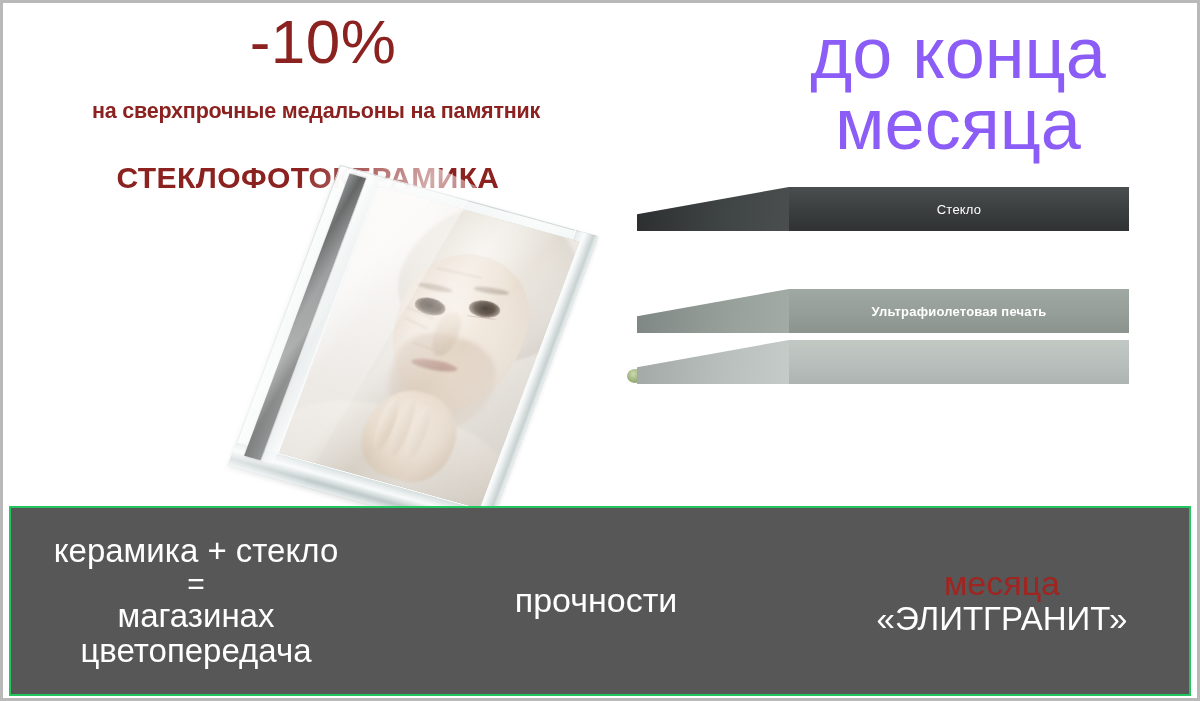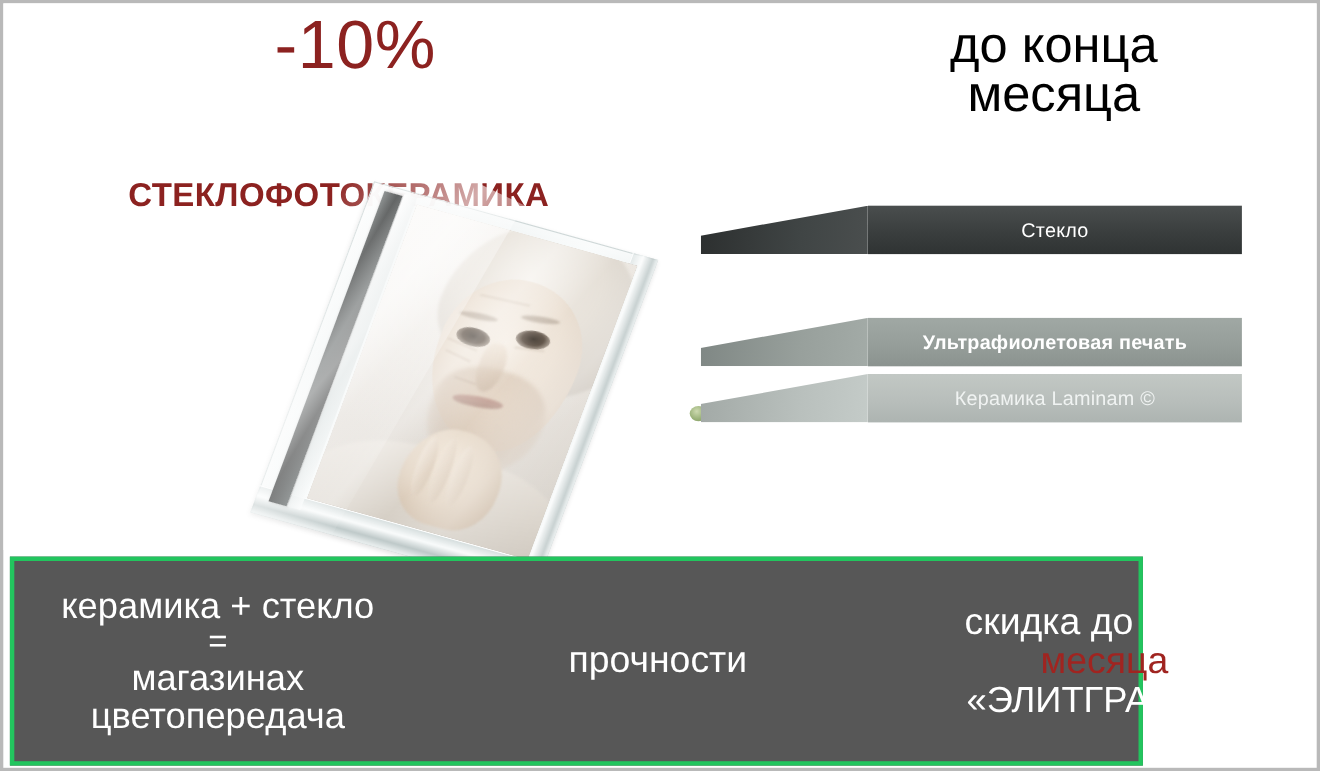--- a/index.html
+++ b/index.html
@@ -69,24 +69,24 @@
     letter-spacing: 0.4px;
     white-space: nowrap;
   }
 
   .period-headline {
     position: absolute;
     left: 740px;
     top: 15px;
     width: 430px;
     text-align: center;
-    font-size: 46px;
+    font-size: 72px;
     line-height: 0.98;
     font-weight: 400;
-    color: #000000;
+    color: #8b5cf6;
   }
 
   
   .plate-wrap {
     position: absolute;
     left: 236px;
     top: 196px;
     width: 440px;
     height: 310px;
   }
@@ -343,21 +343,21 @@
   }
   .layer {
     position: absolute;
     left: 150px;
     width: 340px;
     height: 44px;
     display: flex;
     align-items: center;
     justify-content: center;
     color: #ffffff;
-    font-size: 18px;
+    font-size: 13px;
     font-weight: 400;
     letter-spacing: 0.2px;
     white-space: nowrap;
   }
   .layer .lbl { position: relative; z-index: 3; }
   
   .layer .side {
     position: absolute;
     right: 340px;
     top: 0;
@@ -383,24 +383,24 @@
 
   .layer.l4 { top: 153px; background: linear-gradient(180deg, #c2c8c4 0%, #b8bebb 55%, #adb4b1 100%); }
   .layer.l4 .side::before { background: linear-gradient(95deg, #a2a9a6 0%, #b9c0bd 60%, #c4cbc8 100%); }
   .layer.l4 .lbl { color: #f0f3f2; }
 
   
   .banner {
     position: absolute;
     left: 6px;
     top: 503px;
-    width: 1030px;
+    width: 1182px;
     height: 190px;
     background: #575757;
-    border: 4px solid #22c55e;
+    border: 2px solid #22c55e;
     display: flex;
     align-items: center;
   }
   .banner-col {
     flex: 0 0 auto;
     text-align: center;
     color: #ffffff;
     line-height: 1.04;
     padding: 0 4px;
   }
@@ -415,20 +415,21 @@
 </style>
 </head>
 <body>
 
 <div class="poster">
 
   <div class="top-area">
 
     <div class="discount-headline">-10%</div>
 
+    <div class="discount-sub">на сверхпрочные медальоны на памятник</div>
 
     <div class="product-name">СТЕКЛОФОТОКЕРАМИКА</div>
 
     <div class="period-headline">
       <span>до конца</span><br>
       <span>месяца</span>
     </div>
 
     <div class="plate-wrap">
       <div class="plate">
@@ -477,41 +478,39 @@
       </div>
 
 
       <div class="layer l3">
         <span class="side"></span>
         <span class="lbl">Ультрафиолетовая печать</span>
       </div>
 
       <div class="layer l4">
         <span class="side"></span>
-        <span class="lbl">Керамика Laminam ©</span>
       </div>
 
     </div>
 
   </div>
 
   <div class="banner">
 
     <div class="banner-col c1">
       <span class="ln">керамика + стекло</span>
       <span class="ln eq">=</span>
       <span class="ln">магазинах</span>
       <span class="ln">цветопередача</span>
     </div>
 
     <div class="banner-col c2">
       <span class="ln">прочности</span>
     </div>
 
     <div class="banner-col c3">
-      <span class="ln">скидка до конца</span>
       <span class="ln red">месяца</span>
       <span class="ln small">«ЭЛИТГРАНИТ»</span>
     </div>
 
   </div>
 
 </div>
 
 </body></html>

